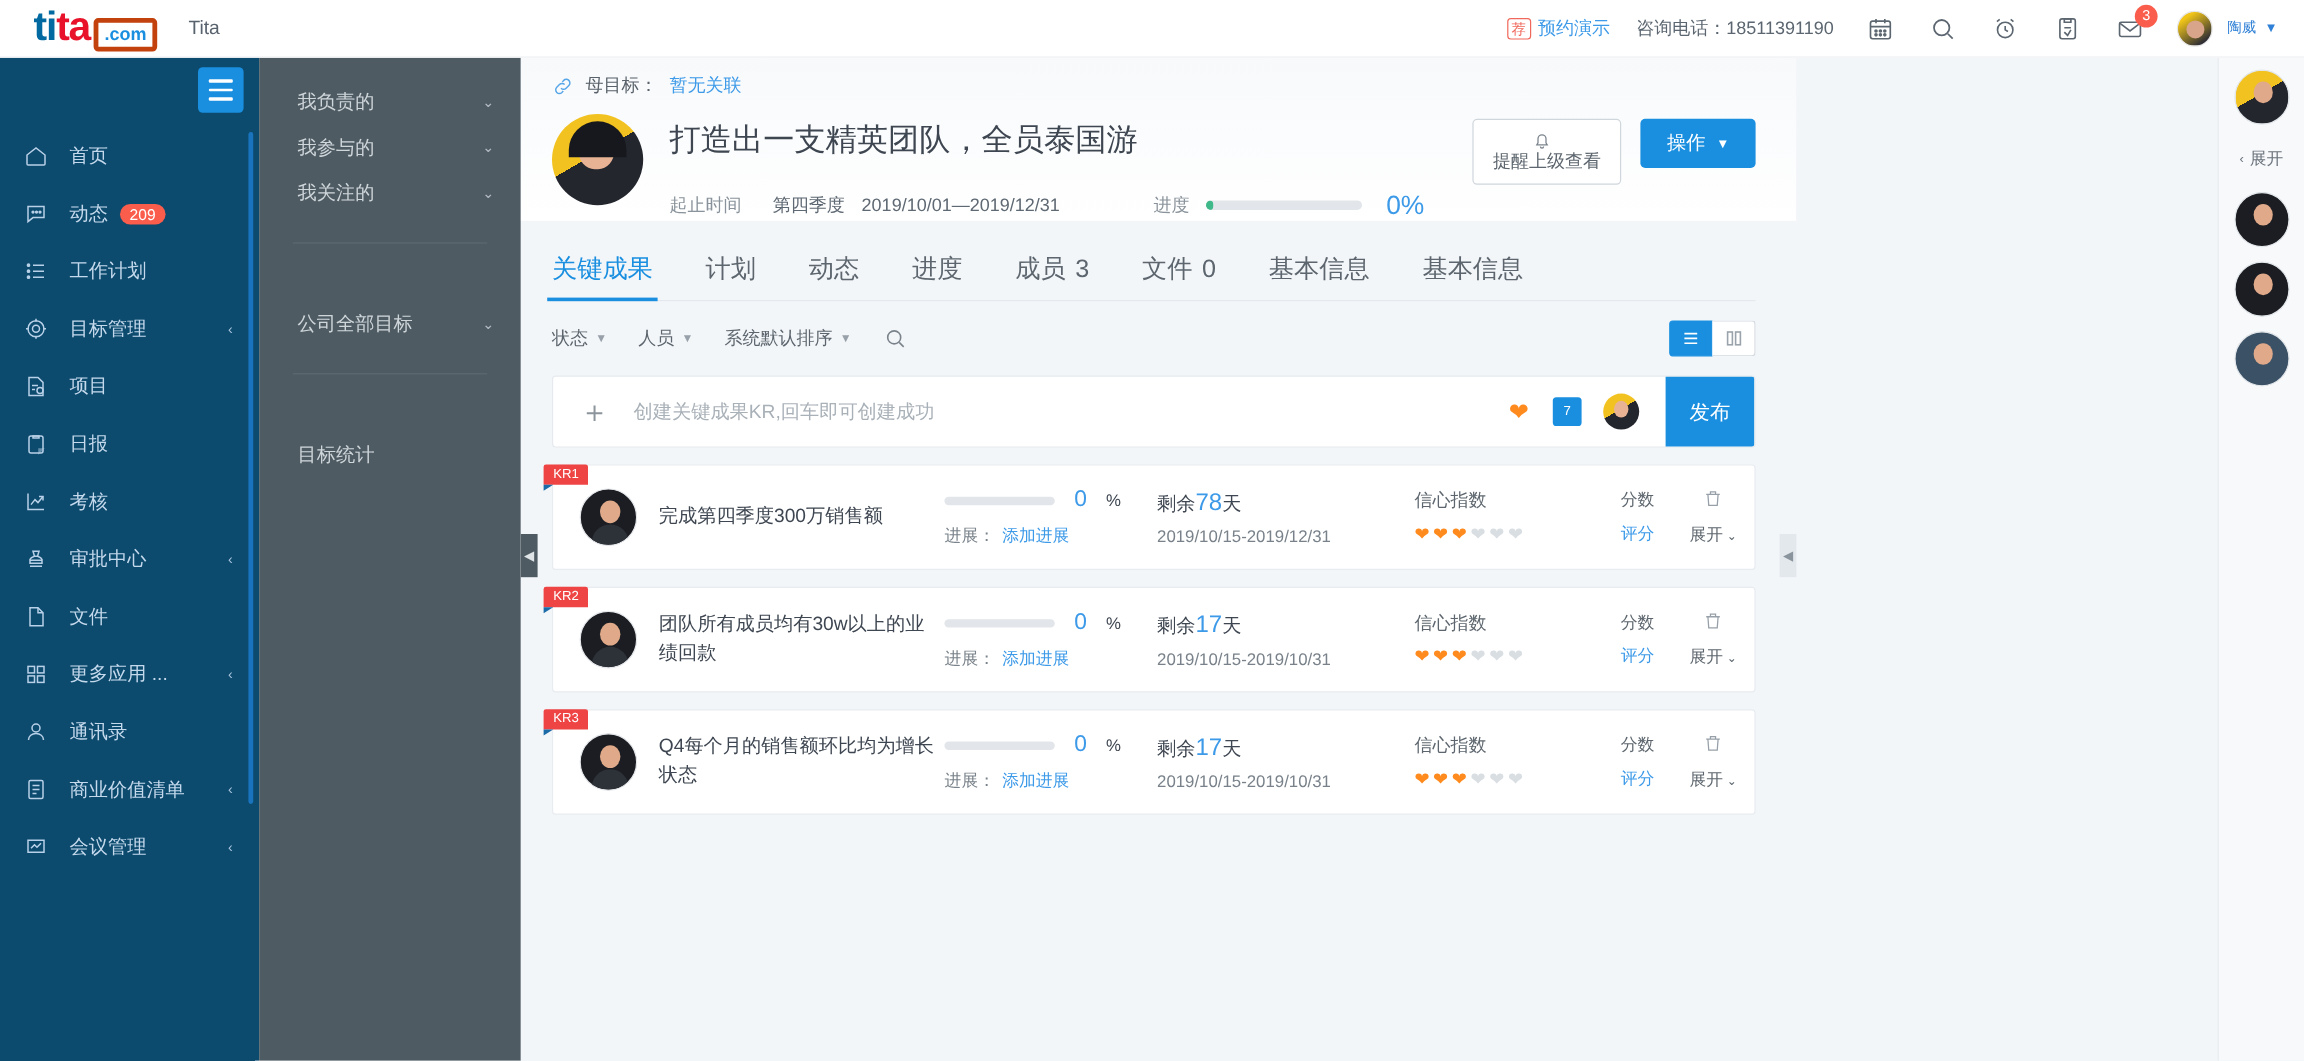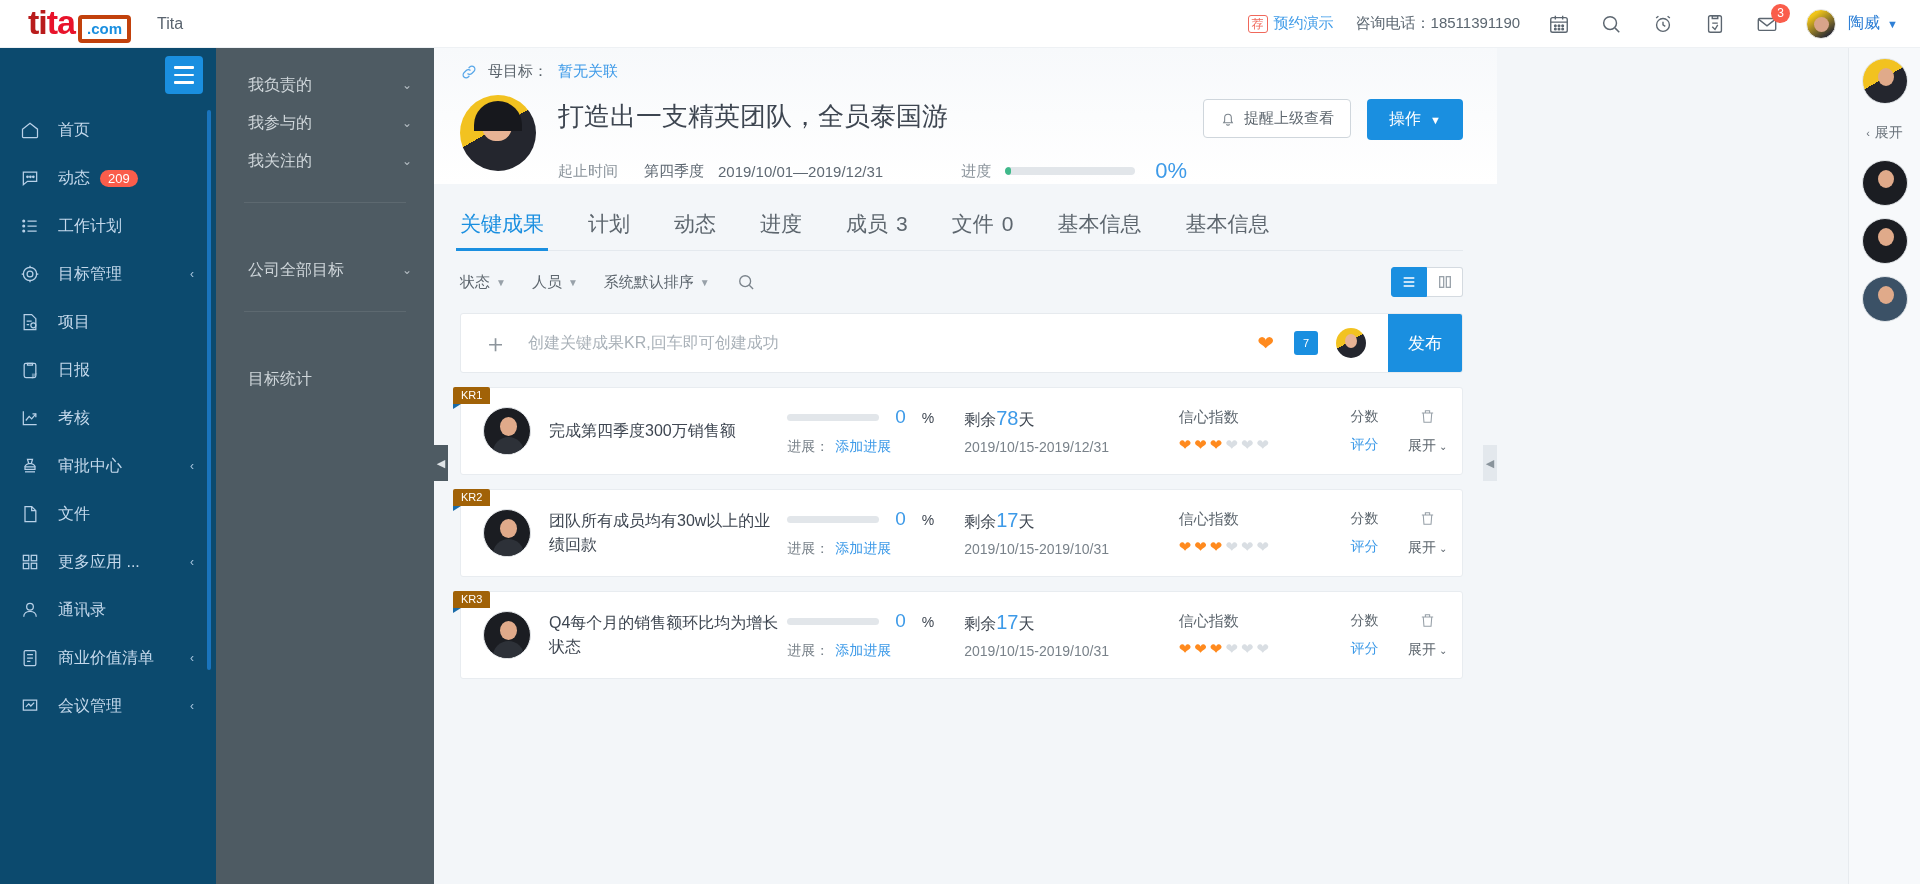--- a/index.html
+++ b/index.html
@@ -11,21 +11,21 @@
   body { position: relative; }
 
   
   .topbar {
     position: absolute; top: 0; left: 0; width: 1920px; height: 48px;
     background: #ffffff; display: flex; align-items: center;
     border-bottom: 1px solid #eef1f4; z-index: 40;
   }
   .logo-wrap { display: flex; align-items: baseline; padding-left: 28px; }
   .logo-txt { font-size: 34px; font-weight: 700; letter-spacing: -1px; line-height: 1; }
-  .logo-ti { color: #b91c1c; }
+  .logo-ti { color: #0369a1; }
   .logo-ta { color: #e8132b; }
   .logo-com {
     font-size: 15px; font-weight: 700; color: #1a8fe0;
     border: 4px solid #c2410c; border-radius: 4px;
     padding: 1px 5px 2px 5px; margin-left: 3px; letter-spacing: 0px;
   }
   .brand-sub { margin-left: 26px; font-size: 16px; color: #59636e; }
 
   .top-right { margin-left: auto; display: flex; align-items: center; padding-right: 22px; }
   .promo { display: flex; align-items: center; font-size: 15px; }
@@ -43,21 +43,21 @@
     font-size: 12px; min-width: 19px; height: 19px; border-radius: 10px;
     display: flex; align-items: center; justify-content: center; padding: 0 4px;
   }
   .avatar-top {
     width: 30px; height: 30px; border-radius: 50%; margin-left: 26px;
     background: linear-gradient(145deg,#f0c419 20%, #2b2b35 85%);
     border: 1px solid #e7e7e7; position: relative; overflow: hidden;
   }
   .avatar-top::after{content:"";position:absolute;left:7px;top:7px;width:15px;height:15px;
     border-radius:50%;background:#d8a48a;}
-  .uname { margin-left: 12px; font-size: 16px; color: #2f80d6; }
+  .uname { margin-left: 12px; font-size: 12px; color: #2f80d6; }
   .caret-dn { margin-left: 7px; color: #2f80d6; font-size: 11px; }
 
   
   .side {
     position: absolute; top: 48px; left: 0; width: 216px; height: 836px;
     background: #0c4a6e; overflow: hidden;
   }
   .burger {
     position: absolute; top: 8px; right: 13px; width: 38px; height: 38px;
     background: #1a8fe0; border-radius: 4px; display: flex; flex-direction: column;
@@ -142,21 +142,21 @@
     width: 130px; height: 8px; background: #e2e6ea; border-radius: 4px;
     margin-left: 14px; position: relative; overflow: hidden;
   }
   .bar-fill { position: absolute; left: 0; top: 0; height: 8px; width: 6px;
     background: #3fb98a; border-radius: 4px; }
   .gm-pct { margin-left: 20px; font-size: 22px; color: #3d9ae8; }
 
   .head-actions { display: flex; align-items: flex-start; padding-top: 4px; }
   .btn-remind {
     display: flex; align-items: center; border: 1px solid #cfd6dc; background: #fff;
-    color: #5d666e; font-size: 15px; border-radius: 4px; padding: 9px 16px; white-space: nowrap;
+    color: #5d666e; font-size: 15px; border-radius: 4px; padding: 9px 16px; white-space: nowrap; flex-direction: column;
   }
   .btn-remind .bell { margin-right: 8px; color: #7b848c; display: flex; }
   .btn-action {
     background: #1a8fe0; color: #fff; font-size: 16px; border-radius: 4px;
     padding: 10px 22px; margin-left: 16px; display: flex; align-items: center;
     white-space: nowrap;
   }
   .btn-action .ca { margin-left: 9px; font-size: 11px; }
 
   
@@ -216,21 +216,21 @@
   }
 
   
   .kr-list { margin: 14px 34px 0 26px; }
   .kr-row {
     background: #fff; border: 1px solid #e8ecf0; border-radius: 3px;
     height: 88px; margin-bottom: 14px; display: flex; align-items: center;
     position: relative; padding-left: 22px;
   }
   .kr-flag {
-    position: absolute; left: -8px; top: -1px; background: #a16207; color: #fff;
+    position: absolute; left: -8px; top: -1px; background: #ef4444; color: #fff;
     font-size: 11px; padding: 2px 8px 3px 8px; border-radius: 2px 2px 0 0;
     transform: skewX(0deg);
   }
   .kr-flag::after {
     content: ""; position: absolute; left: 0; bottom: -5px; border-left: 8px solid #1a6ba8;
     border-bottom: 5px solid transparent;
   }
   .kr-owner {
     width: 48px; height: 48px; border-radius: 50%; flex: none; margin-right: 18px;
     background: #1b1d22; position: relative; overflow: hidden;

